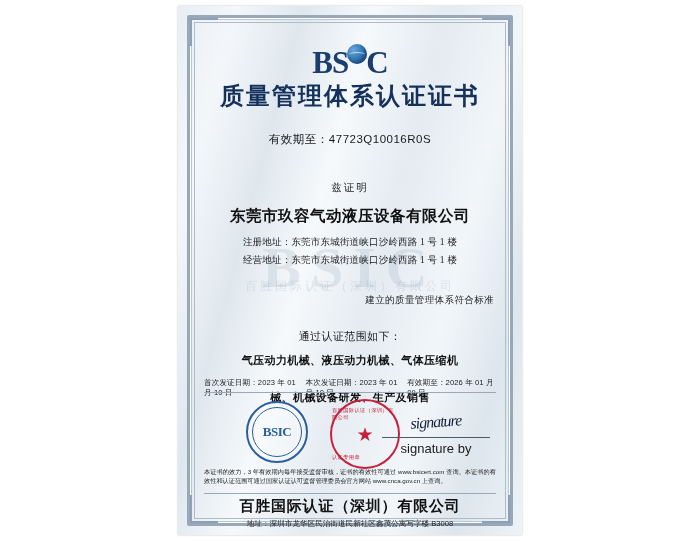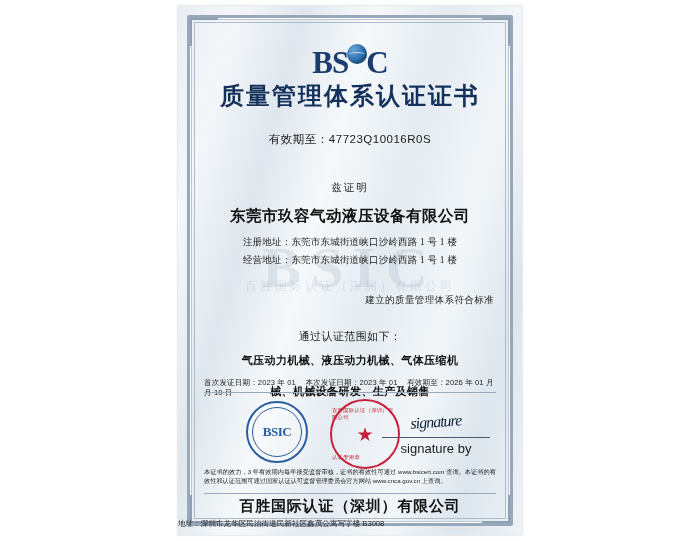--- a/index.html
+++ b/index.html
@@ -204,21 +204,21 @@
     letter-spacing: 0.4px;
     font-family: Liberation Serif, serif;
   }
   .scope-line {
     margin-top: 9px;
     font-size: 11px;
     font-weight: bold;
     color: #111;
     letter-spacing: 0.4px;
   }
-  .scope-line + .scope-line { margin-top: 16px; }
+  .scope-line + .scope-line { margin-top: 22px; }
 
   .dates {
     position: absolute;
     left: 26px;
     right: 26px;
     top: 372px;
     font-size: 7.6px;
     color: #1b1b1b;
     display: flex;
     justify-content: space-between;
@@ -349,21 +349,21 @@
     text-align: center;
     font-size: 15px;
     font-weight: bold;
     color: #111;
     letter-spacing: 0.8px;
   }
   .issuer-addr {
     position: absolute;
     left: 0; right: 0;
     top: 513px;
-    text-align: left;
+    text-align: center;
     font-size: 7.6px;
     color: #1b1b1b;
   }
 </style>
 </head>
 <body>
 
 <div id="certificate-page">
   <div class="paper">
 

